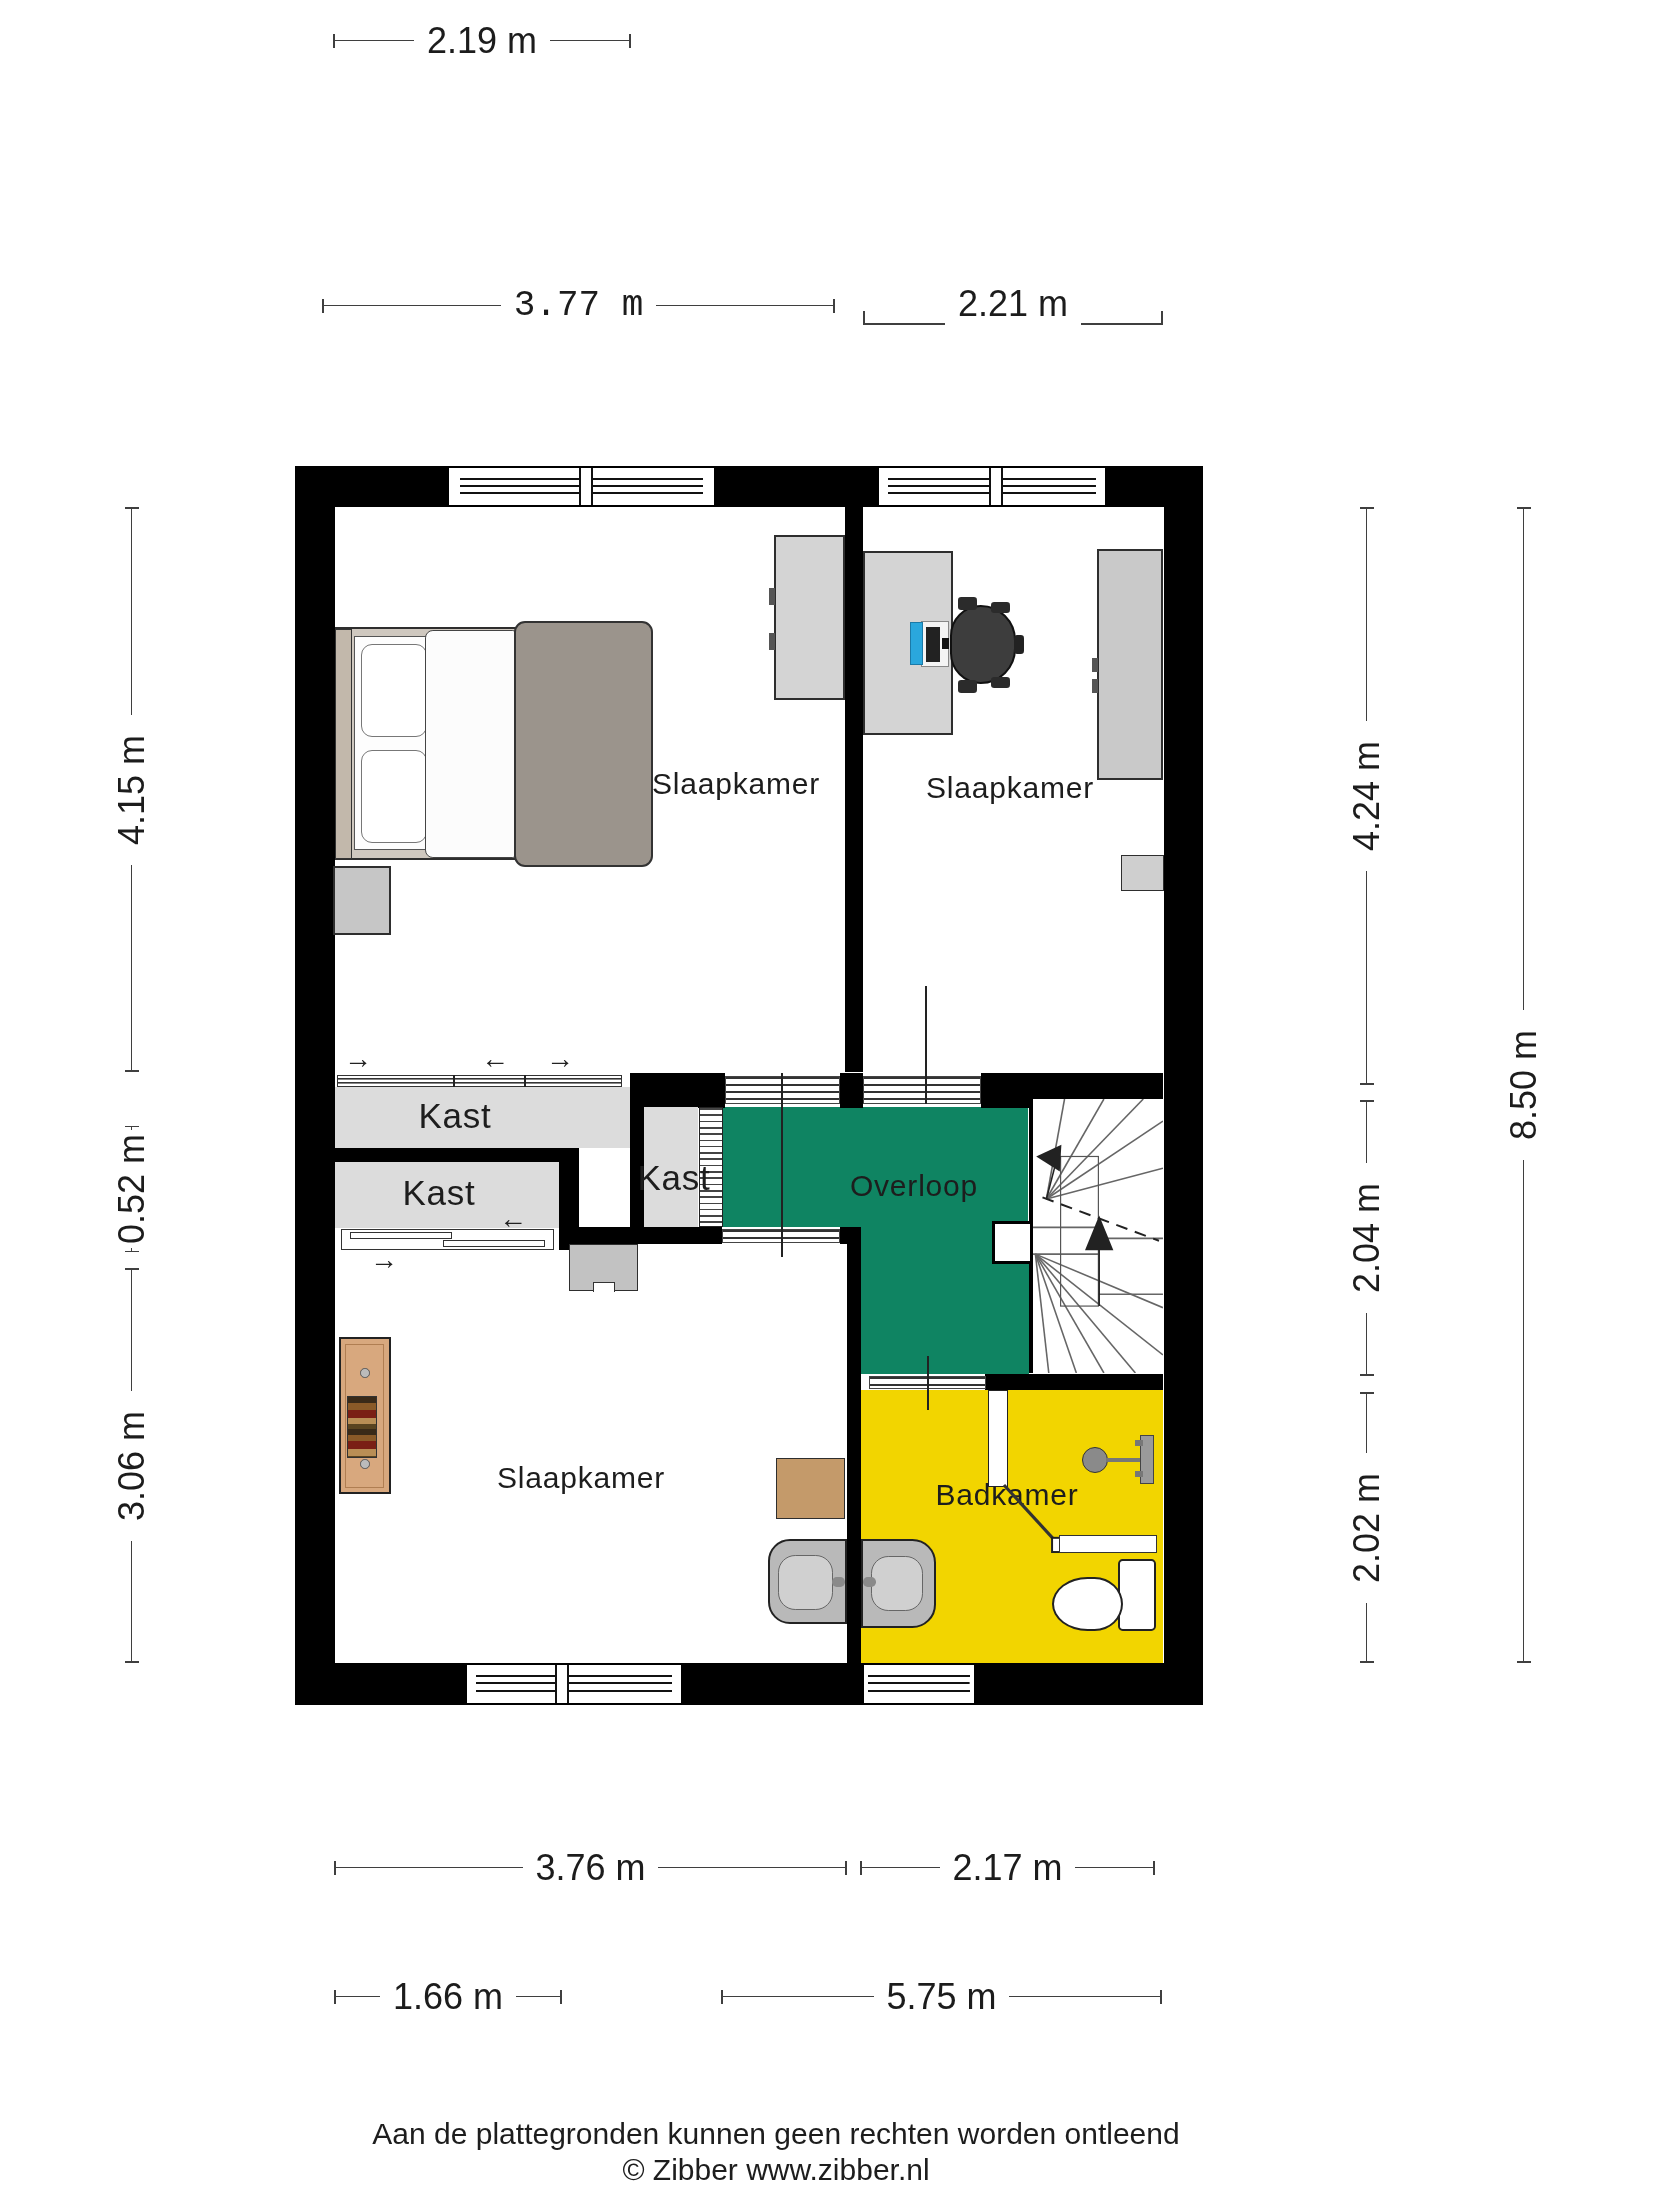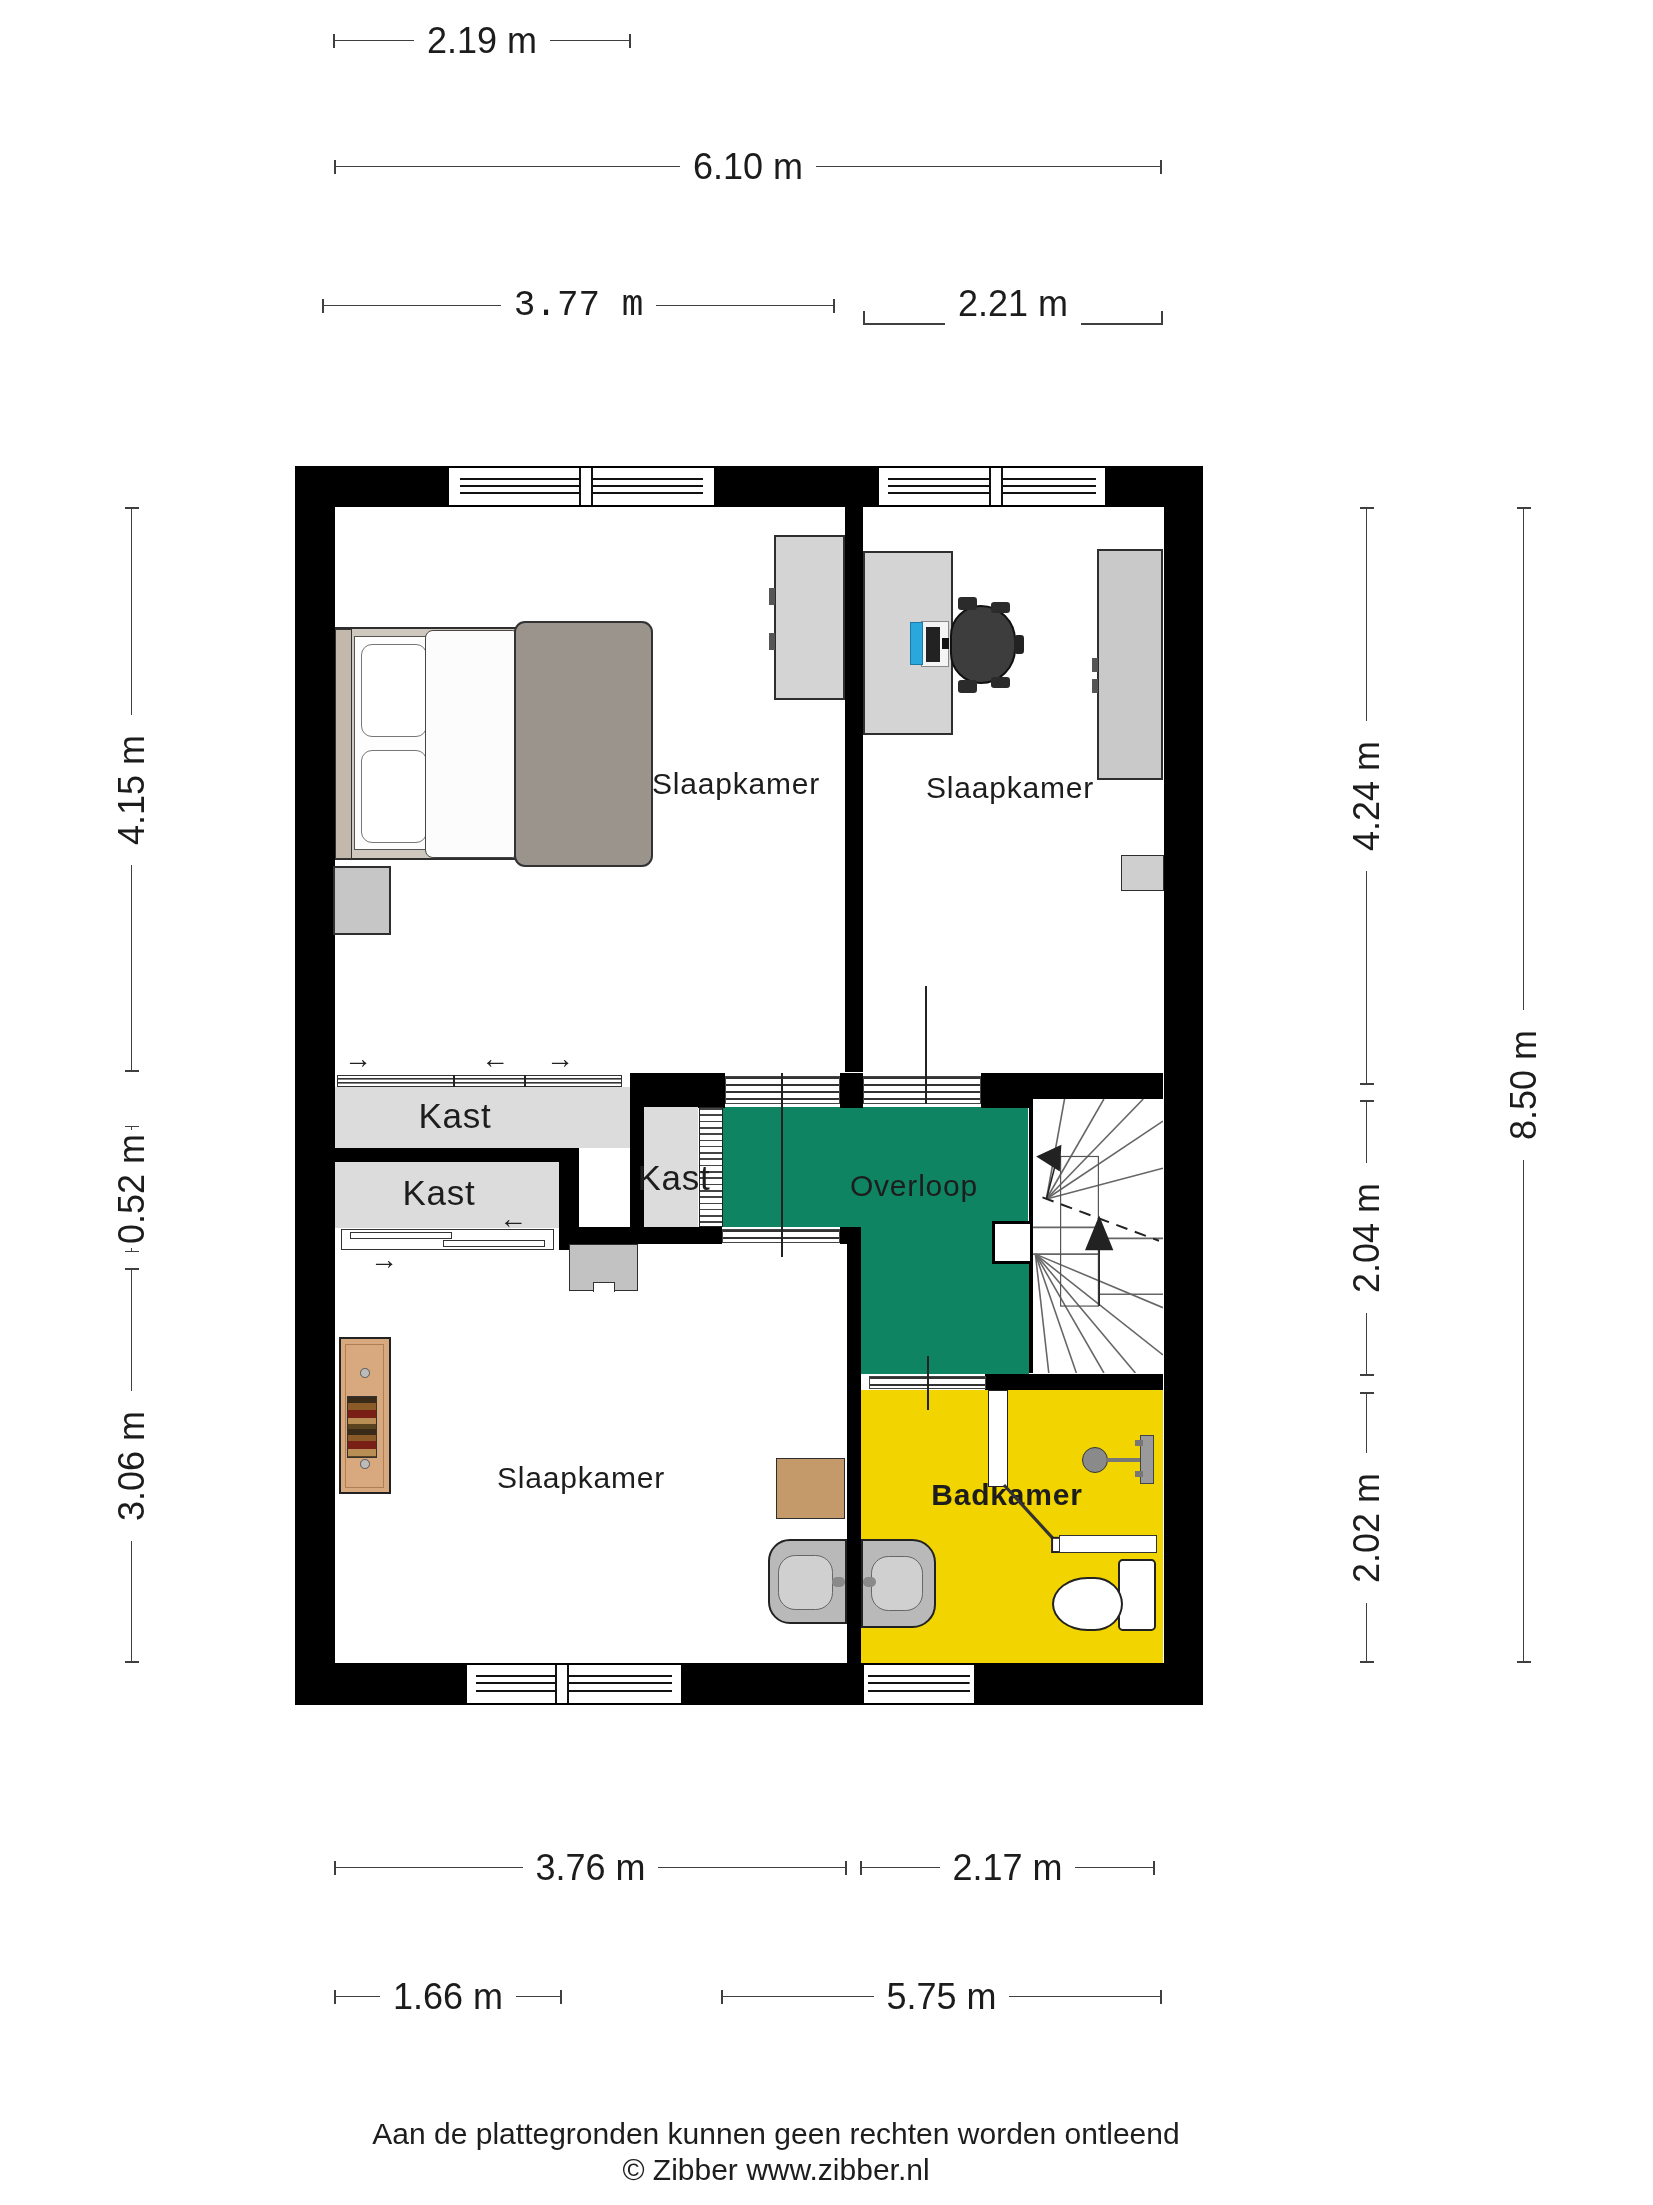--- a/index.html
+++ b/index.html
@@ -46,27 +46,20 @@
 
 <div id="canvas">
 
   <div class="dim-h" style="left:333px;top:21px;width:298px;">
     <div class="tick"></div>
       <div class="bar"></div>
     <div class="lbl">2.19 m</div>
     <div class="bar"></div>
       <div class="tick"></div>
   </div>
-  <div class="dim-h" style="left:334px;top:147px;width:828px;">
-    <div class="tick"></div>
-      <div class="bar"></div>
-    <div class="lbl">6.10 m</div>
-    <div class="bar"></div>
-      <div class="tick"></div>
-  </div>
   <div class="dim-h" style="left:322px;top:286px;width:513px;font-family:Liberation Mono, monospace;">
     <div class="tick"></div>
       <div class="bar"></div>
     <div class="lbl">3.77 m</div>
     <div class="bar"></div>
       <div class="tick"></div>
   </div>
   <div class="dim-h" style="left:863px;top:286px;width:300px;align-items:flex-end;">
     <div class="tick"></div>
       <div class="bar"></div>
@@ -170,21 +163,21 @@
   </div>
 
   <div class="wall" style="left:295px;top:466px;width:908px;height:1239px;"></div>
   <div class="room" style="left:335px;top:507px;width:829px;height:1156px;"></div>
 
   <div class="abs" style="left:722px;top:1107px;width:306px;height:120px;background:#0F8462;"></div>
   <div class="abs" style="left:861px;top:1227px;width:168px;height:147px;background:#0F8462;"></div>
   <div class="roomlabel" style="left:914px;top:1186px;">Overloop</div>
 
   <div class="abs" style="left:861px;top:1390px;width:302px;height:273px;background:#F2D500;"></div>
-  <div class="roomlabel" style="left:1007px;top:1495px;font-weight:bold;">Badkamer</div>
+  <div class="roomlabel" style="left:1007px;top:1495px;">Badkamer</div>
 
   <div class="wall" style="left:845px;top:507px;width:18px;height:565px;"></div>
 
   <div class="wall" style="left:630px;top:1073px;width:95px;height:35px;"></div>
   <div class="wall" style="left:840px;top:1073px;width:23px;height:35px;"></div>
   <div class="wall" style="left:981px;top:1073px;width:182px;height:35px;"></div>
 
   <div class="wall" style="left:630px;top:1073px;width:14px;height:154px;"></div>
   <div class="wall" style="left:335px;top:1148px;width:234px;height:14px;"></div>
   <div class="wall" style="left:559px;top:1148px;width:19.7px;height:102px;"></div>

